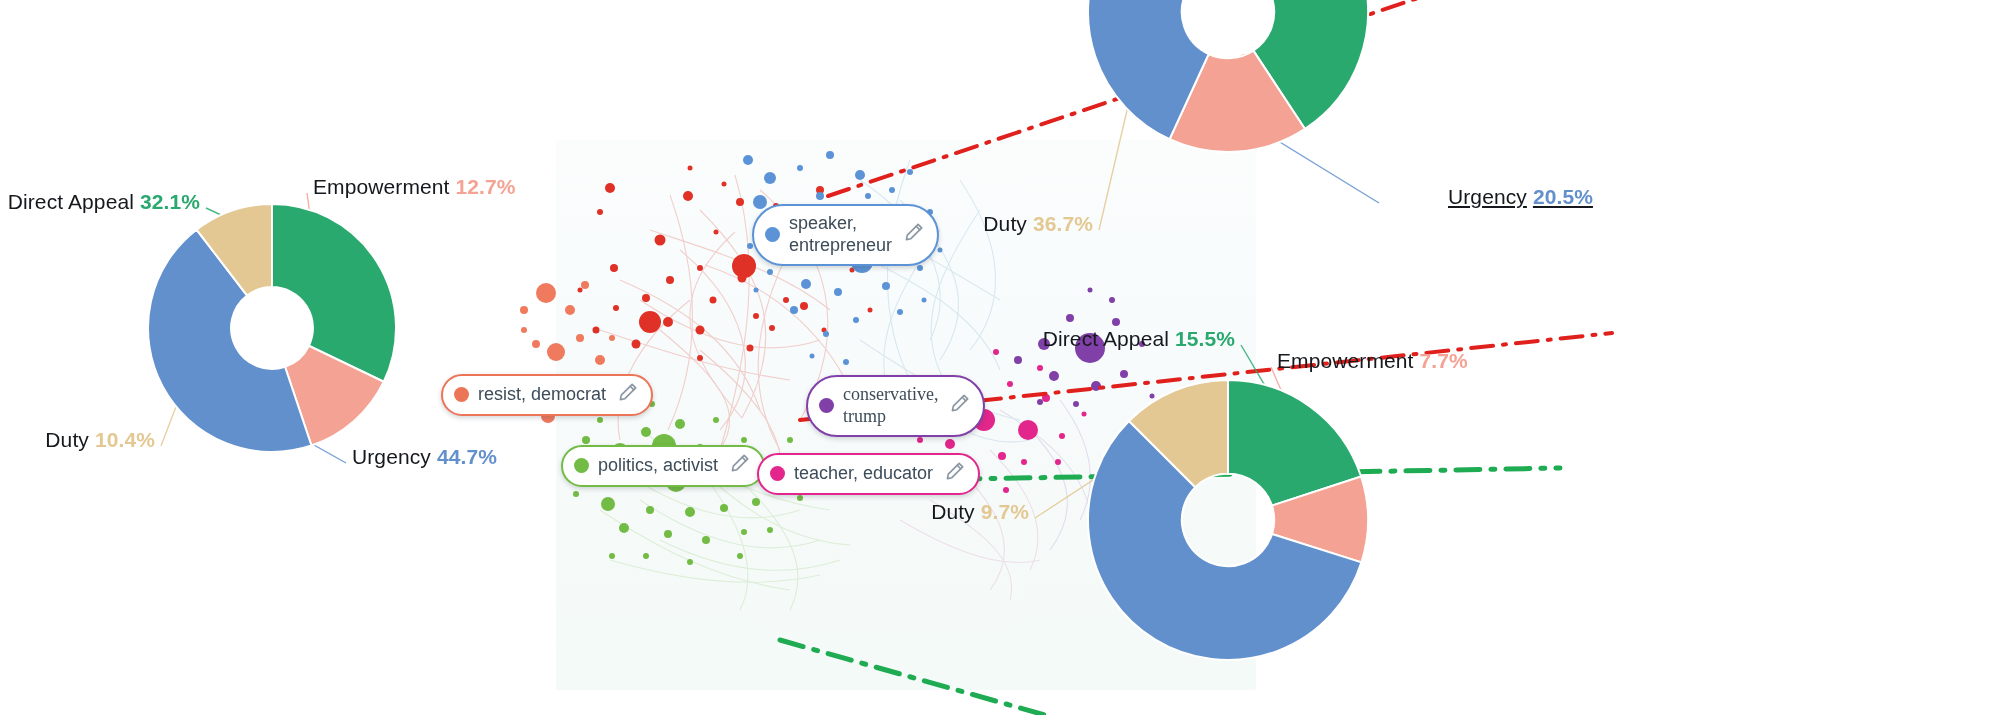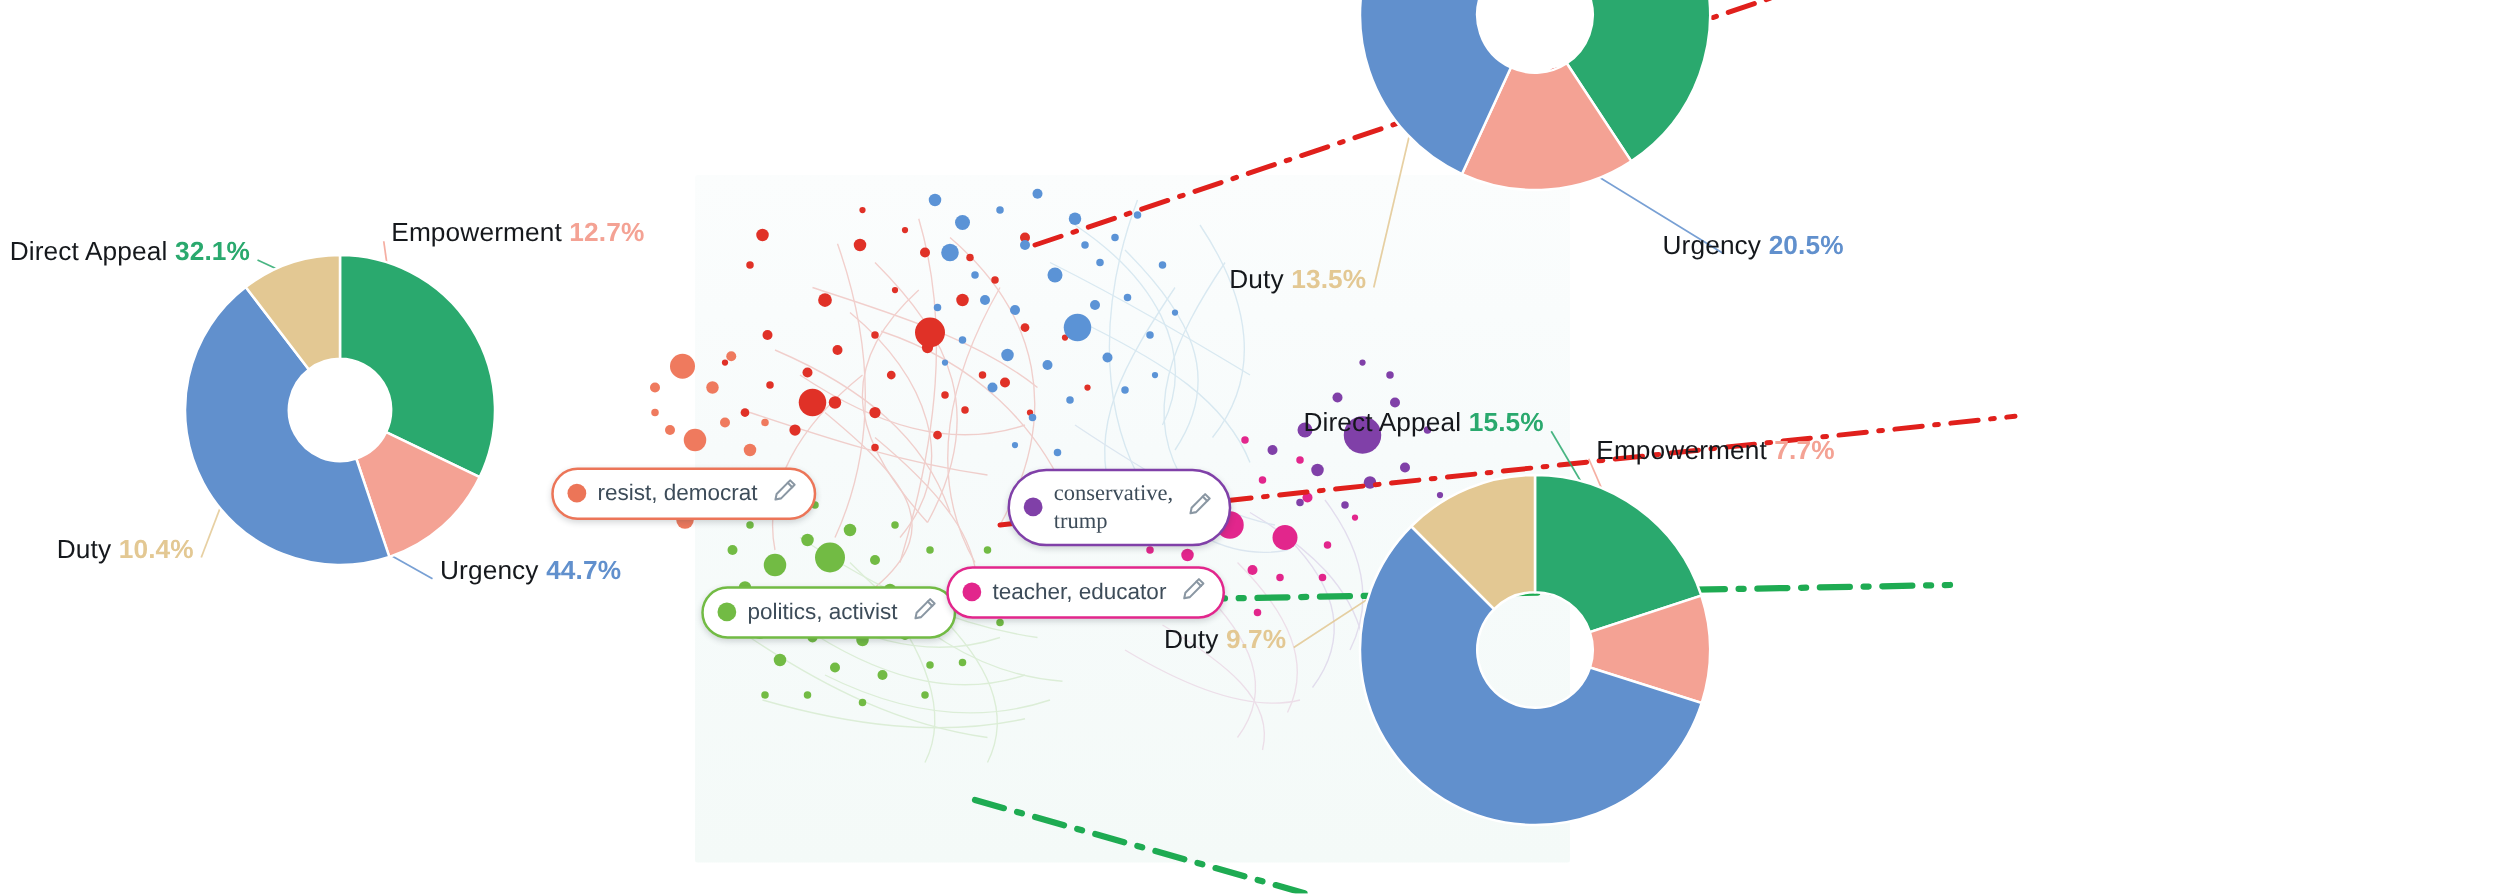--- a/index.html
+++ b/index.html
@@ -342,38 +342,43 @@
         <path d="M1361.4253495328405 562.399010625713 A140 140 0 1 1 1129.0050506338832 421.00505063388334 L1195.3316667091815 487.3316667091815 A46.2 46.2 0 1 0 1272.0303653458375 533.9916735064853 Z" fill="#6190cd" stroke="#ffffff" stroke-width="2"></path>
         <path d="M1129.0050506338832 421.00505063388334 A140 140 0 0 1 1228 380 L1228 473.8 A46.2 46.2 0 0 0 1195.3316667091815 487.3316667091815 Z" fill="#e3c893" stroke="#ffffff" stroke-width="2"></path>
       </g>
     </svg>
 
   <div class="layer" id="donut-labels" style="pointer-events:none">
       <div class="plabel anchor-end" style="left: 200px; top: 202px;"><span>Direct Appeal</span><span class="pct" style="color: rgb(42, 169, 110);">32.1%</span></div>
       <div class="plabel anchor-start" style="left: 313px; top: 187px;"><span>Empowerment</span><span class="pct" style="color: rgb(244, 162, 148);">12.7%</span></div>
       <div class="plabel anchor-start" style="left: 352px; top: 457px;"><span>Urgency</span><span class="pct" style="color: rgb(97, 144, 205);">44.7%</span></div>
       <div class="plabel anchor-end" style="left: 155px; top: 440px;"><span>Duty</span><span class="pct" style="color: rgb(227, 200, 147);">10.4%</span></div>
-      <div class="plabel anchor-start" style="left: 1330px; top: 197px;"><span>Urgency</span><span class="pct" style="color: rgb(97, 144, 205);">20.5%</span></div>
-      <div class="plabel anchor-end" style="left: 1093px; top: 224px;"><span>Duty</span><span class="pct" style="color: rgb(227, 200, 147);">13.5%</span></div>
+      <div class="plabel anchor-start" style="left: 1448px; top: 197px; text-decoration: underline;"><span>Urgency</span><span class="pct" style="color: rgb(97, 144, 205);">20.5%</span></div>
+      <div class="plabel anchor-end" style="left: 1093px; top: 224px;"><span>Duty</span><span class="pct" style="color: rgb(227, 200, 147);">36.7%</span></div>
       <div class="plabel anchor-end" style="left: 1235px; top: 339px;"><span>Direct Appeal</span><span class="pct" style="color: rgb(42, 169, 110);">15.5%</span></div>
       <div class="plabel anchor-start" style="left: 1277px; top: 361px;"><span>Empowerment</span><span class="pct" style="color: rgb(244, 162, 148);">7.7%</span></div>
       <div class="plabel anchor-end" style="left: 1029px; top: 512px;"><span>Duty</span><span class="pct" style="color: rgb(227, 200, 147);">9.7%</span></div>
     </div>
 
   <div class="layer" id="chips" style="pointer-events:none">
+      <div class="chip two-line" style="left: 752px; top: 204px; border-color: rgb(91, 147, 214); pointer-events: auto;"><span class="dot" style="background: rgb(91, 147, 214);"></span><span class="chiptext">speaker,
+entrepreneur</span><span class="pencil"><svg width="22" height="22" viewBox="0 0 24 24" fill="none" stroke="#8a97a3" stroke-width="1.8" stroke-linecap="round" stroke-linejoin="round">
+  <path d="M16.5 3.6l3.9 3.9L8.6 19.3l-4.9 1 1-4.9z"></path>
+            <path d="M14.4 5.7l3.9 3.9"></path>
+          </svg></span></div>
       <div class="chip" style="left: 441px; top: 374px; border-color: rgb(236, 117, 88); pointer-events: auto;"><span class="dot" style="background: rgb(236, 117, 88);"></span><span class="chiptext">resist, democrat</span><span class="pencil"><svg width="22" height="22" viewBox="0 0 24 24" fill="none" stroke="#8a97a3" stroke-width="1.8" stroke-linecap="round" stroke-linejoin="round">
   <path d="M16.5 3.6l3.9 3.9L8.6 19.3l-4.9 1 1-4.9z"></path>
             <path d="M14.4 5.7l3.9 3.9"></path>
           </svg></span></div>
       <div class="chip two-line" style="left: 806px; top: 375px; border-color: rgb(128, 64, 168); pointer-events: auto; font-family: Liberation Serif, serif;"><span class="dot" style="background: rgb(128, 64, 168);"></span><span class="chiptext">conservative,
 trump</span><span class="pencil"><svg width="22" height="22" viewBox="0 0 24 24" fill="none" stroke="#8a97a3" stroke-width="1.8" stroke-linecap="round" stroke-linejoin="round">
   <path d="M16.5 3.6l3.9 3.9L8.6 19.3l-4.9 1 1-4.9z"></path>
             <path d="M14.4 5.7l3.9 3.9"></path>
           </svg></span></div>
-      <div class="chip" style="left: 561px; top: 469px; border-color: rgb(114, 187, 68); pointer-events: auto;"><span class="dot" style="background: rgb(114, 187, 68);"></span><span class="chiptext">politics, activist</span><span class="pencil"><svg width="22" height="22" viewBox="0 0 24 24" fill="none" stroke="#8a97a3" stroke-width="1.8" stroke-linecap="round" stroke-linejoin="round">
+      <div class="chip" style="left: 561px; top: 445px; border-color: rgb(114, 187, 68); pointer-events: auto;"><span class="dot" style="background: rgb(114, 187, 68);"></span><span class="chiptext">politics, activist</span><span class="pencil"><svg width="22" height="22" viewBox="0 0 24 24" fill="none" stroke="#8a97a3" stroke-width="1.8" stroke-linecap="round" stroke-linejoin="round">
   <path d="M16.5 3.6l3.9 3.9L8.6 19.3l-4.9 1 1-4.9z"></path>
             <path d="M14.4 5.7l3.9 3.9"></path>
           </svg></span></div>
       <div class="chip" style="left: 757px; top: 453px; border-color: rgb(226, 38, 140); pointer-events: auto;"><span class="dot" style="background: rgb(226, 38, 140);"></span><span class="chiptext">teacher, educator</span><span class="pencil"><svg width="22" height="22" viewBox="0 0 24 24" fill="none" stroke="#8a97a3" stroke-width="1.8" stroke-linecap="round" stroke-linejoin="round">
   <path d="M16.5 3.6l3.9 3.9L8.6 19.3l-4.9 1 1-4.9z"></path>
             <path d="M14.4 5.7l3.9 3.9"></path>
           </svg></span></div>
     </div>
 
 </div>

